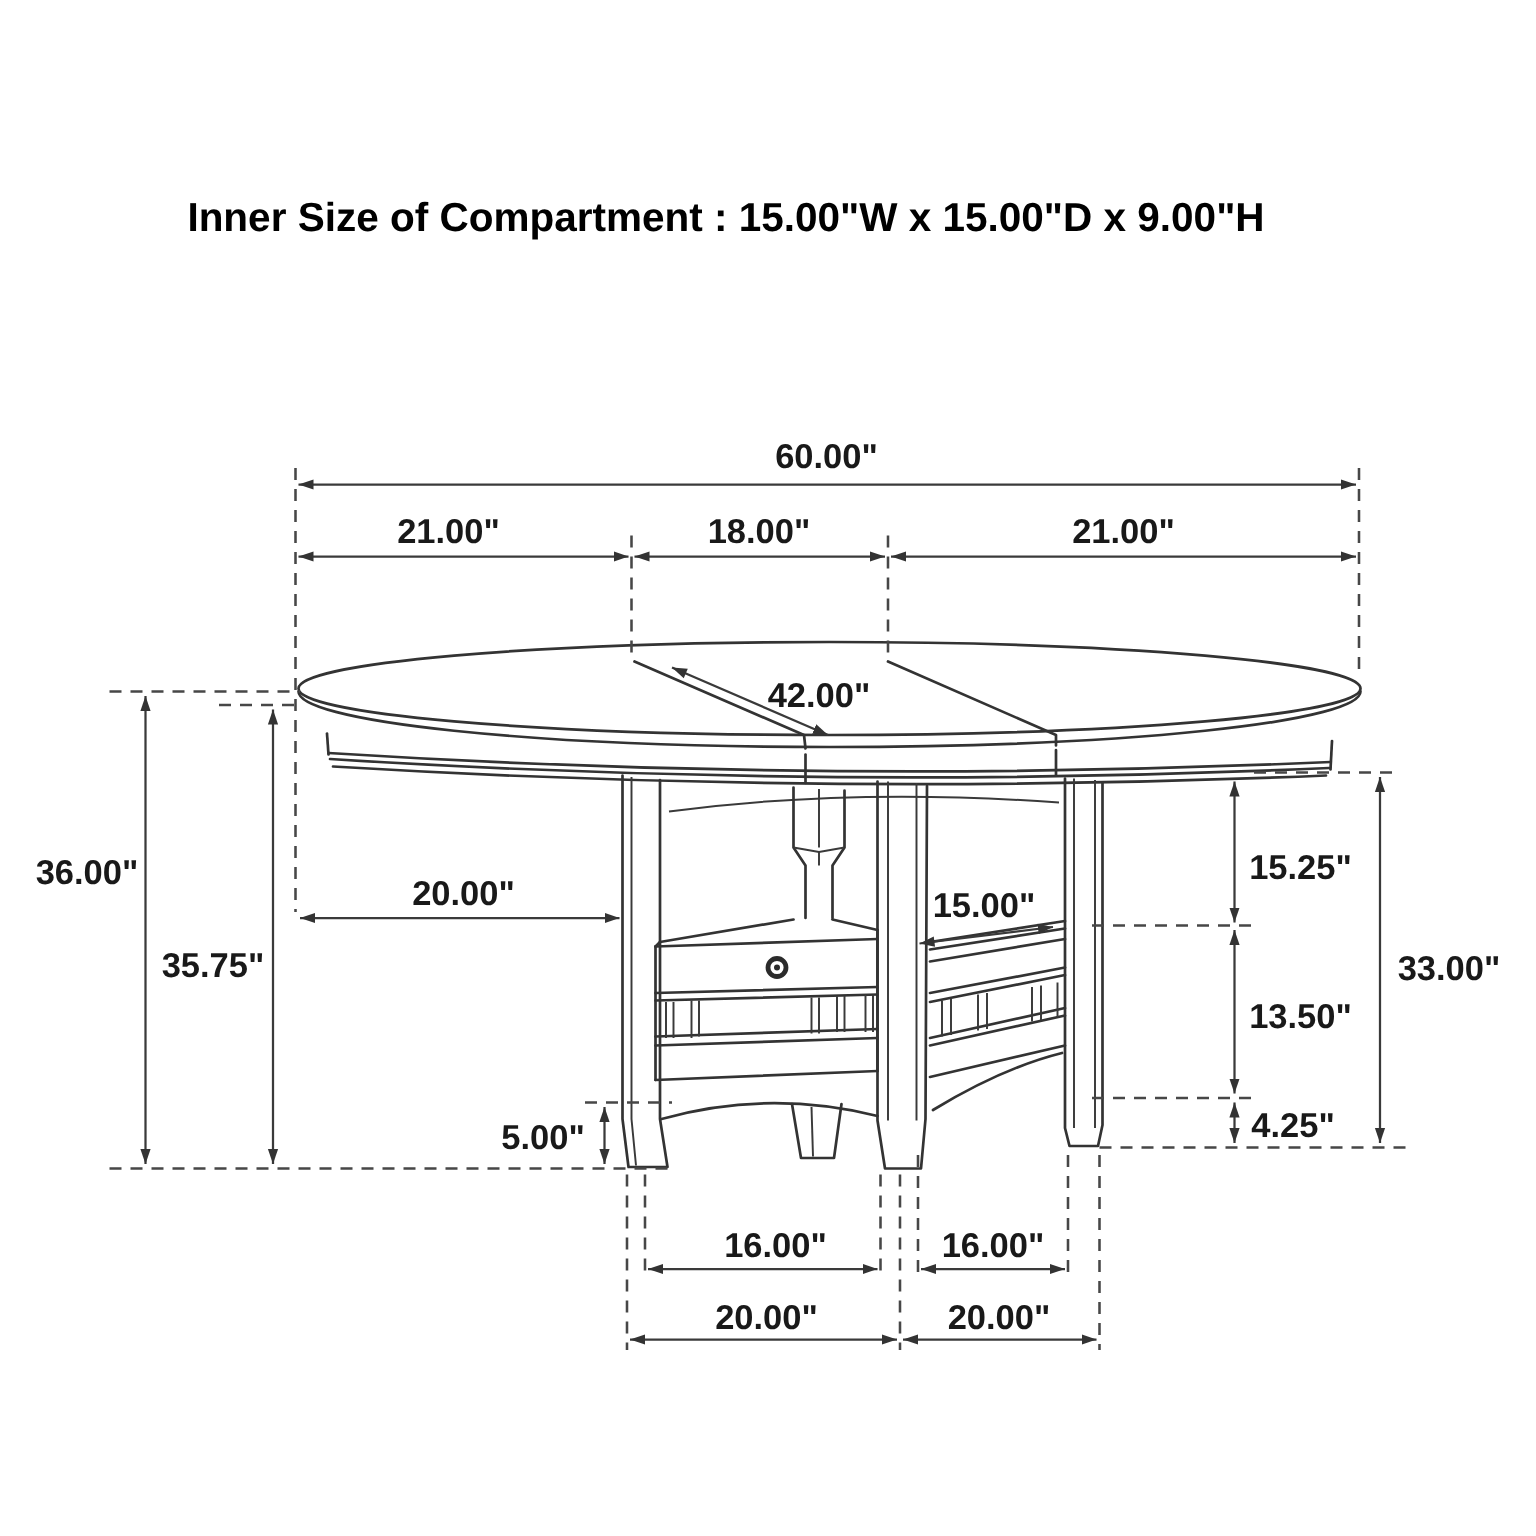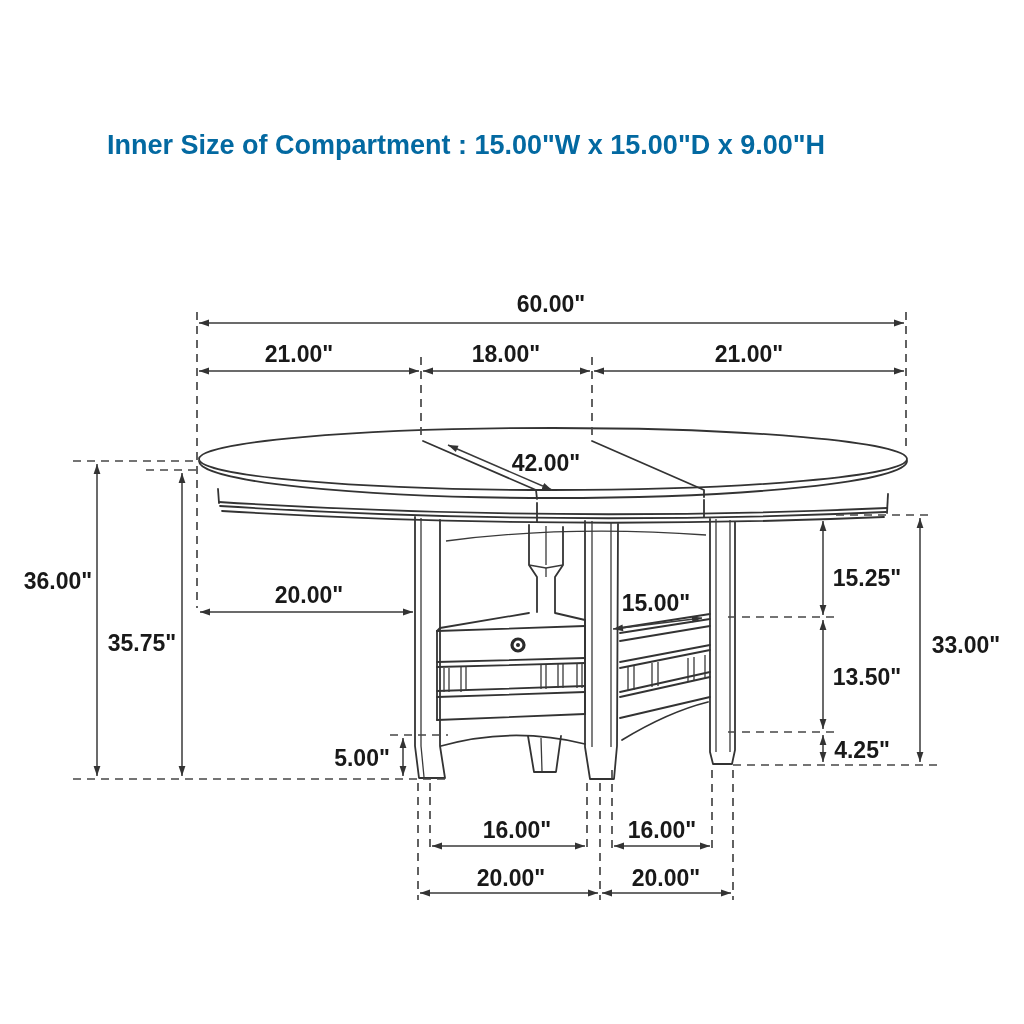--- a/index.html
+++ b/index.html
@@ -1,19 +1,19 @@
 <!DOCTYPE html>
 <html><head>
 <meta charset="utf-8">
 <style>
   html,body{margin:0;padding:0;background:#fff;}
   #stage{position:relative;width:1024px;height:1024px;background:#ffffff;overflow:hidden;
          font-family:"Liberation Sans",sans-serif;}
   #title{position:absolute;top:130px;left:0;width:932px;text-align:center;
-         font-size:27px;font-weight:bold;color:#0369a1;letter-spacing:0px;}
+         font-size:27px;font-weight:bold;color:#000000;letter-spacing:0px;padding-left:18px;}
   svg{position:absolute;top:0;left:0;}
   .draw{stroke:#333333;stroke-width:1.8;fill:none;stroke-linejoin:round;stroke-linecap:round;}
   .thin{stroke:#3a3a3a;stroke-width:1.3;fill:none;}
   .dim{stroke:#3a3a3a;stroke-width:1.5;fill:none;}
   .dash{stroke:#474747;stroke-width:1.7;fill:none;stroke-dasharray:8 6;}
   text{font:bold 23px "Liberation Sans",sans-serif;fill:#191919;text-anchor:middle;}
   .knob{stroke:#2b2b2b;stroke-width:3.2;fill:#ffffff;}
   .knobdot{fill:#2b2b2b;stroke:none;}
 </style>
 </head>

